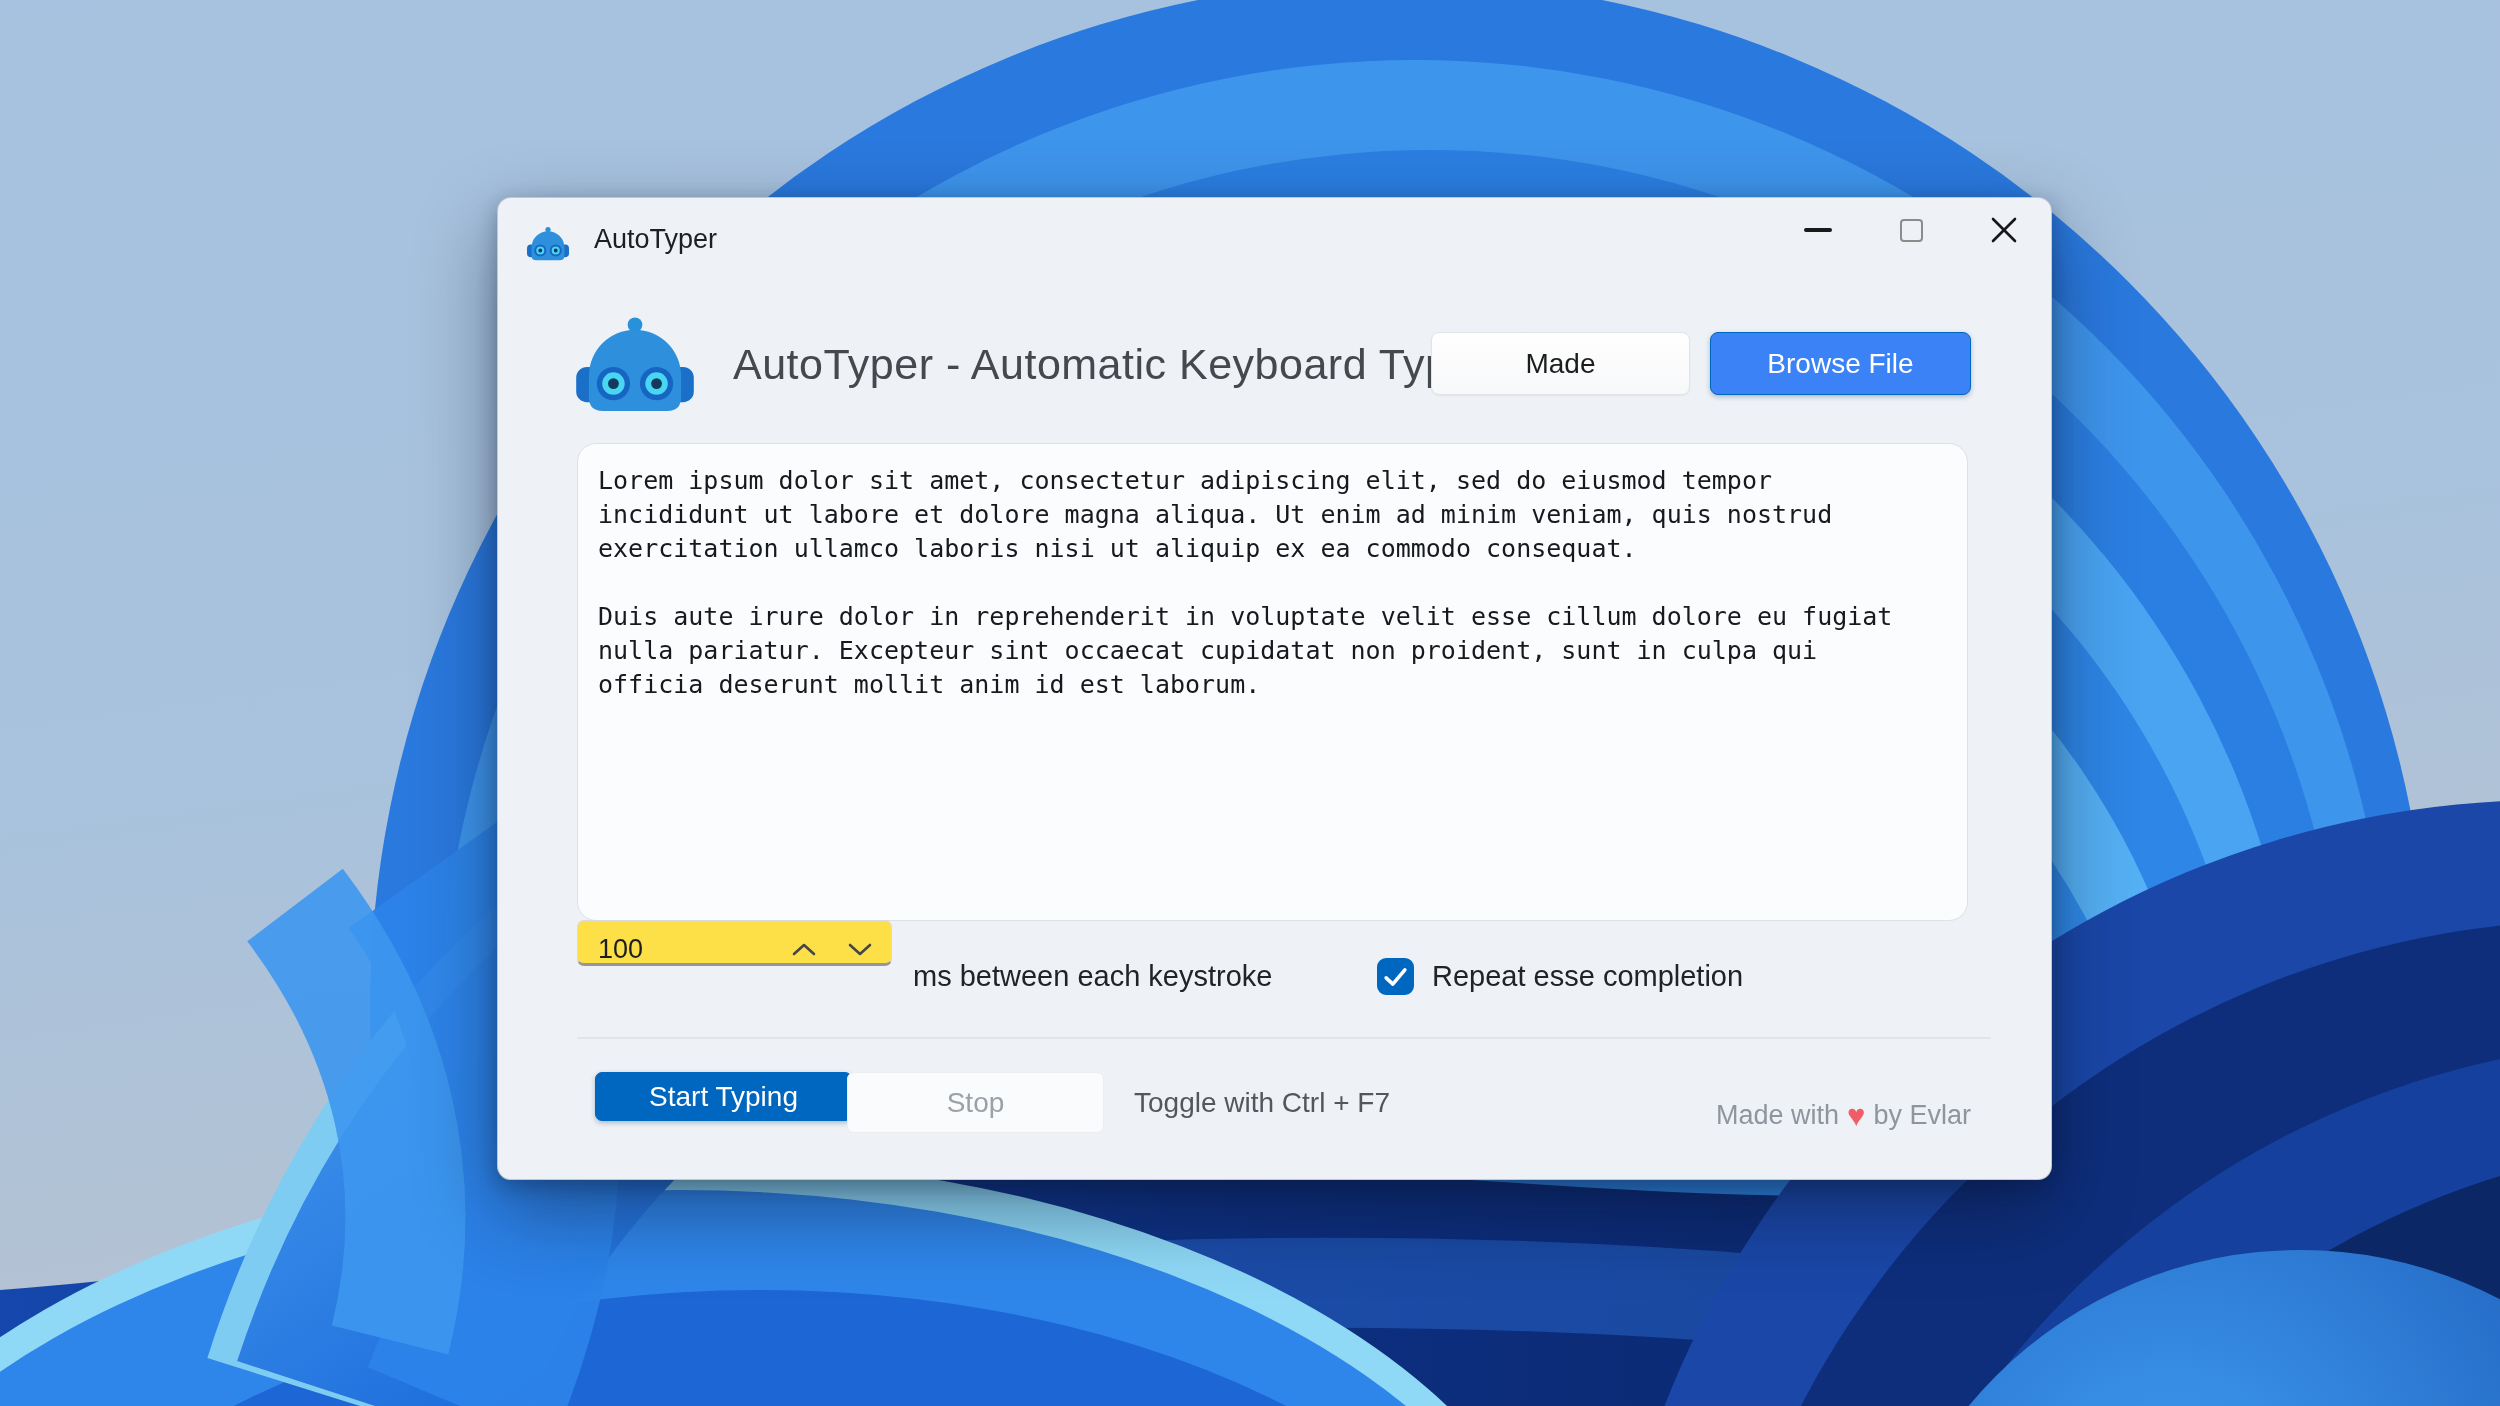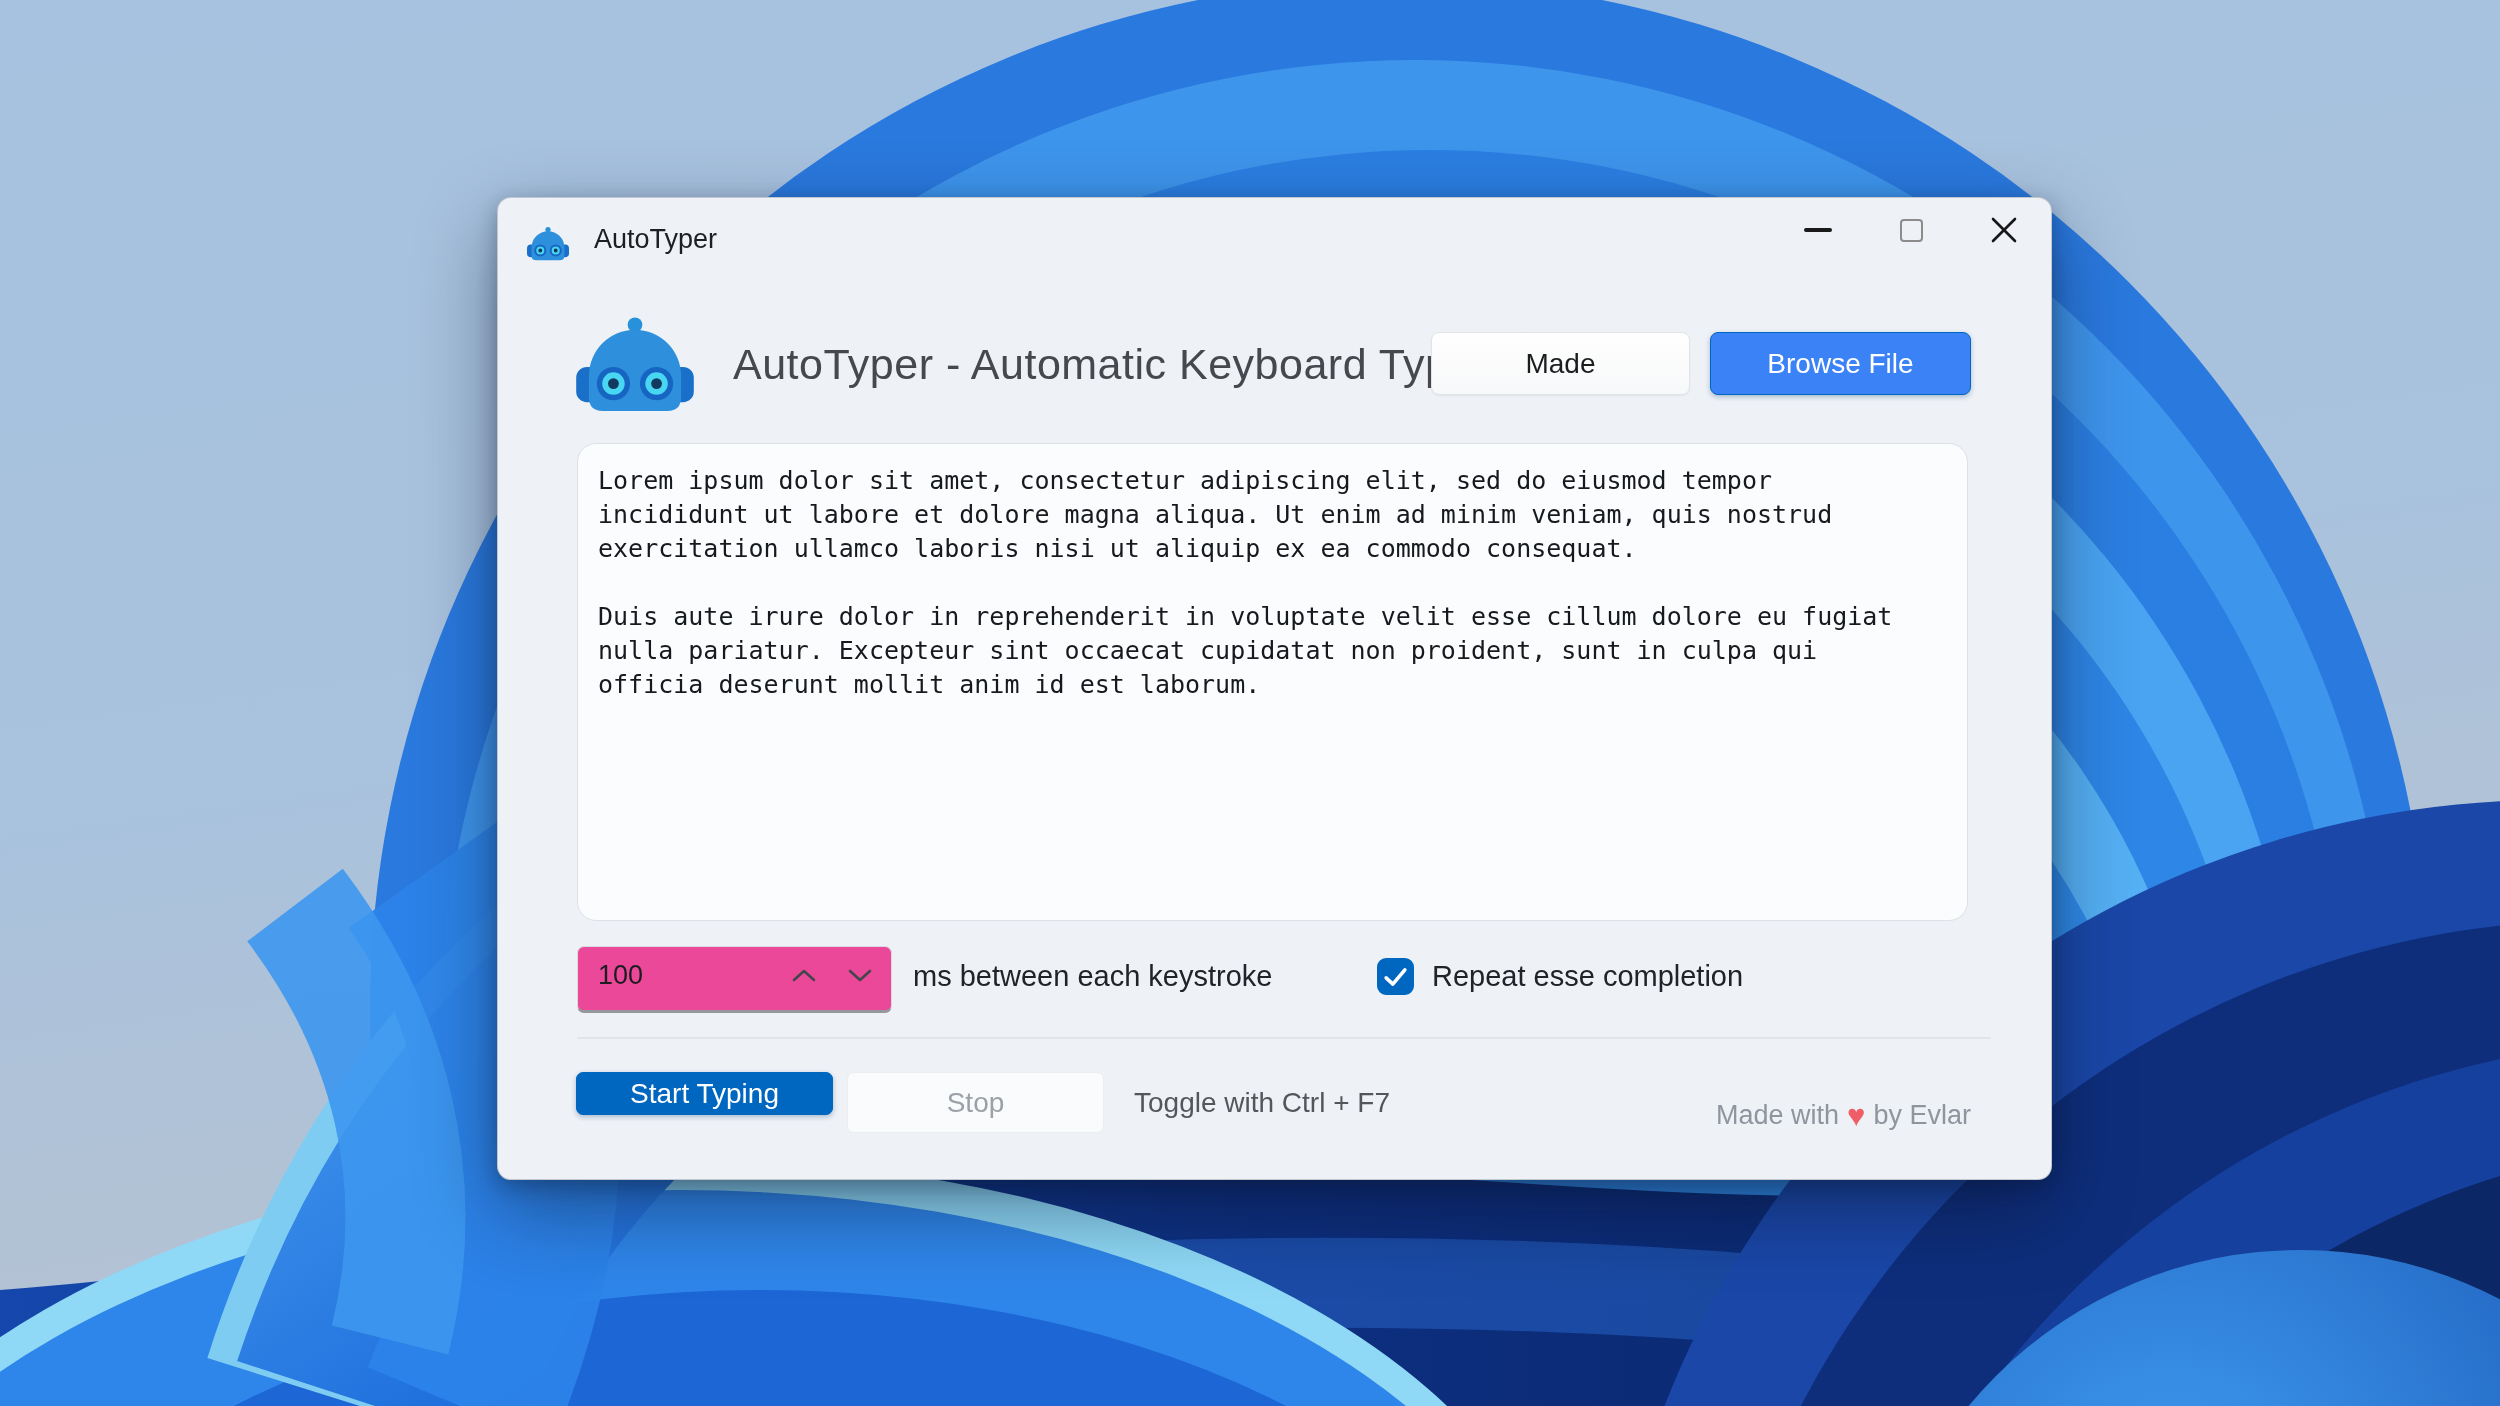--- a/index.html
+++ b/index.html
@@ -29,41 +29,41 @@
     box-shadow:0 1px 2px rgba(0,0,0,.06);}
   .btn-browse{position:absolute;left:1212px;top:134px;width:261px;height:63px;
     background:#3b82f6;border:1.5px solid #0067c0;color:#ffffff;
     box-shadow:0 2px 5px rgba(0,60,120,.3);}
 
   .editor{position:absolute;left:79px;top:245px;width:1391px;height:478px;box-sizing:border-box;
     background:#fbfcfe;border:1.5px solid #dde1e7;border-radius:19px;padding:20px 20px;
     font-family:"DejaVu Sans Mono","Liberation Mono",monospace;font-size:25px;line-height:34px;
     color:#16191d;resize:none;outline:none;white-space:pre-wrap;overflow:hidden;}
 
-  .interval-field{position:absolute;left:79px;top:748px;width:315px;height:67px;box-sizing:border-box;
-    background:#ec4899;border:1.5px solid #d7dade;border-bottom:3px solid #94979b;border-radius:7px;}
+  .interval-field{position:absolute;left:79px;top:722px;width:315px;height:46px;box-sizing:border-box;
+    background:#fde047;border:1.5px solid #d7dade;border-bottom:3px solid #94979b;border-radius:7px;}
   .interval-value{position:absolute;left:20px;top:0;height:56px;line-height:56px;font-size:27px;color:#1b1d20;}
   .spin-btn{position:absolute;top:4px;width:55px;height:48px;background:transparent;border:none;
     display:flex;align-items:center;justify-content:center;cursor:pointer;}
   .spin-up{right:60px;} .spin-down{right:4px;}
   .interval-label{position:absolute;left:415px;top:748px;height:61px;line-height:61px;
     font-size:29px;color:#202327;}
 
   .checkbox{position:absolute;left:879px;top:760px;width:37px;height:37px;box-sizing:border-box;
     border-radius:9px;border:2px solid #85898e;background:#fff;display:flex;align-items:center;
     justify-content:center;cursor:pointer;}
   .checkbox svg{display:none;}
   .checkbox[data-checked="true"]{background:#0067c0;border-color:#0067c0;}
   .checkbox[data-checked="true"] svg{display:block;}
   .checkbox-label{position:absolute;left:934px;top:748px;height:61px;line-height:61px;
     font-size:29px;color:#202327;}
 
   .divider{position:absolute;left:79px;top:839px;width:1414px;height:2px;background:#e1e4e9;}
 
-  .btn-start{position:absolute;left:78px;top:874px;width:257px;height:43px;border-radius:7px;
+  .btn-start{position:absolute;left:97px;top:874px;width:257px;height:49px;border-radius:7px;
     background:#0067c0;border:1.5px solid #0067c0;color:#fff;font-size:28px;
     box-shadow:0 2px 5px rgba(0,60,120,.3);}
   .btn-stop{position:absolute;left:349px;top:874px;width:257px;height:61px;border-radius:7px;
     background:#fafbfc;border:1.5px solid #ebedef;color:#9ba1a7;font-size:28px;cursor:default;}
   .hotkey-hint{position:absolute;left:636px;top:874px;height:61px;line-height:61px;
     font-size:28px;color:#53575c;}
   .credit{position:absolute;right:80px;top:892px;height:50px;line-height:50px;
     font-size:27px;color:#8e959e;white-space:nowrap;}
   .credit .heart{font-size:31px;color:#ee5d68;margin:0 8px;vertical-align:-2px;}
 </style>

